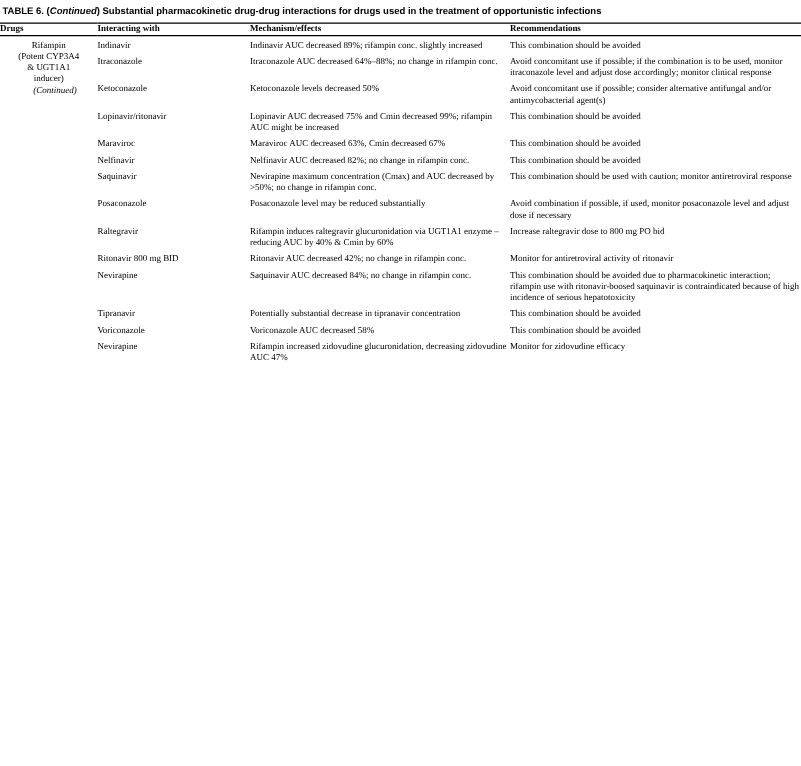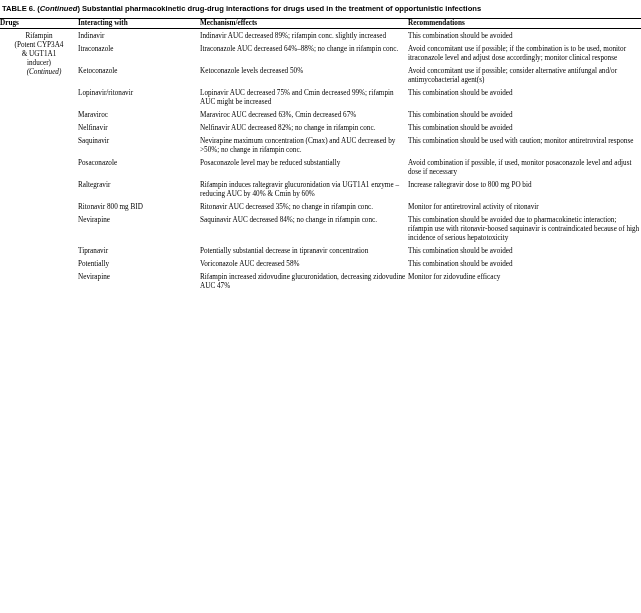--- a/index.html
+++ b/index.html
@@ -161,35 +161,35 @@
           <td class="cell c-mech">Posaconazole level may be reduced substantially</td>
           <td class="cell c-rec">Avoid combination if possible, if used, monitor posaconazole level and adjust dose if necessary</td>
         </tr>
         <tr class="row">
           <td class="cell c-inter">Raltegravir</td>
           <td class="cell c-mech">Rifampin induces raltegravir glucuronidation via UGT1A1 enzyme – reducing AUC by 40% &amp; Cmin by 60%</td>
           <td class="cell c-rec">Increase raltegravir dose to 800 mg PO bid</td>
         </tr>
         <tr class="row">
           <td class="cell c-inter">Ritonavir 800 mg BID</td>
-          <td class="cell c-mech">Ritonavir AUC decreased 35%; no change in rifampin conc.</td>
+          <td class="cell c-mech">Ritonavir AUC decreased 42%; no change in rifampin conc.</td>
           <td class="cell c-rec">Monitor for antiretroviral activity of ritonavir</td>
         </tr>
         <tr class="row">
           <td class="cell c-inter">Nevirapine</td>
           <td class="cell c-mech">Saquinavir AUC decreased 84%; no change in rifampin conc.</td>
           <td class="cell c-rec">This combination should be avoided due to pharmacokinetic interaction; rifampin use with ritonavir-boosed saquinavir is contraindicated because of high incidence of serious hepatotoxicity</td>
         </tr>
         <tr class="row">
           <td class="cell c-inter">Tipranavir</td>
           <td class="cell c-mech">Potentially substantial decrease in tipranavir concentration</td>
           <td class="cell c-rec">This combination should be avoided</td>
         </tr>
         <tr class="row">
-          <td class="cell c-inter">Potentially</td>
+          <td class="cell c-inter">Voriconazole</td>
           <td class="cell c-mech">Voriconazole AUC decreased 58%</td>
           <td class="cell c-rec">This combination should be avoided</td>
         </tr>
         <tr class="row">
           <td class="cell c-inter">Nevirapine</td>
           <td class="cell c-mech">Rifampin increased zidovudine glucuronidation, decreasing zidovudine AUC 47%</td>
           <td class="cell c-rec">Monitor for zidovudine efficacy</td>
         </tr>
       </tbody>
   </table>

